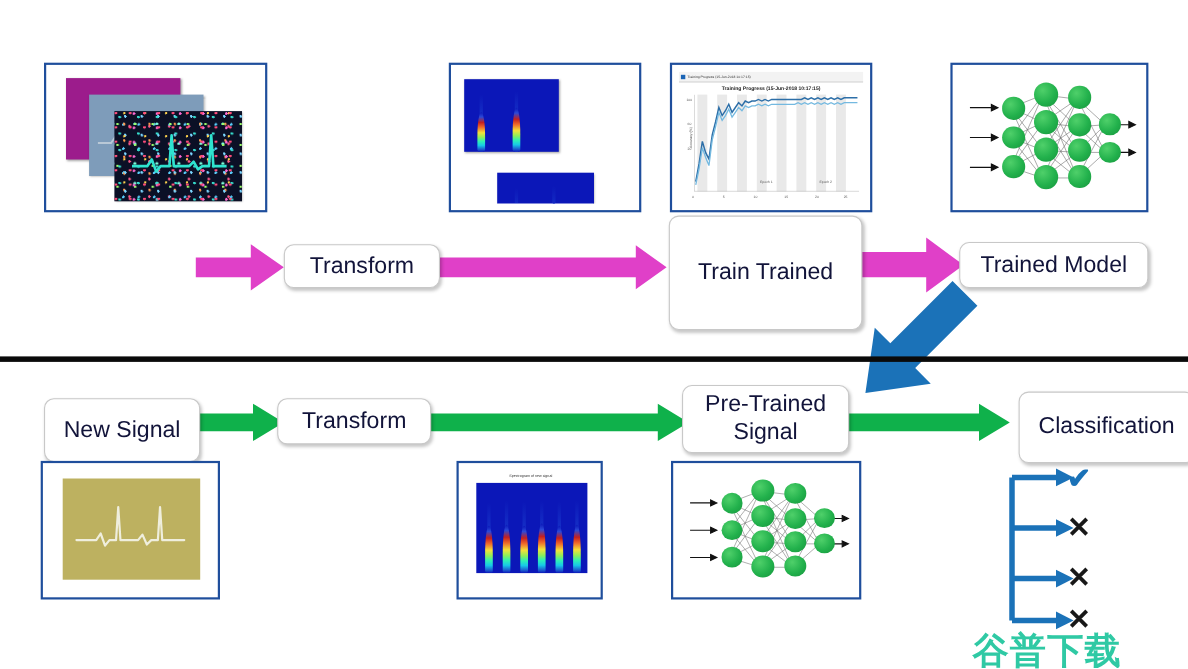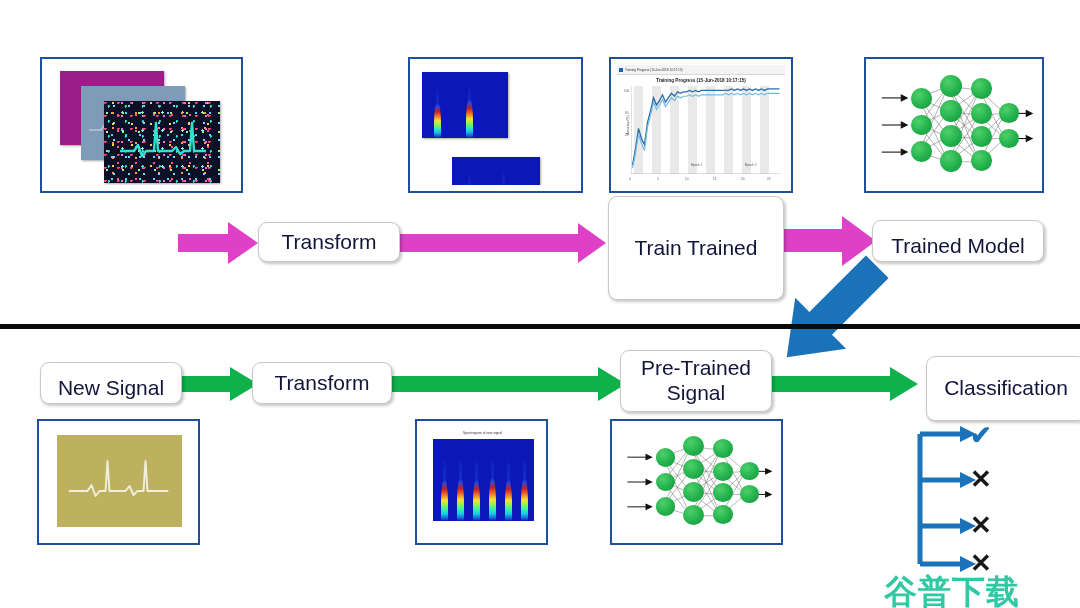--- a/index.html
+++ b/index.html
@@ -371,21 +371,21 @@
 
 
   <div class="labelbox abs" style="left:258px; top:222px; width:142px; height:40px;">
     <span>Transform</span>
   </div>
 
   <div class="labelbox abs" style="left:608px; top:196px; width:176px; height:104px;">
     <span>Train Trained</span>
   </div>
 
-  <div class="labelbox abs" style="left:872px; top:220px; width:172px; height:42px;align-items:flex-end;">
+  <div class="labelbox abs" style="left:872px; top:220px; width:172px; height:42px;">
     <span>Trained Model</span>
   </div>
 
   <div class="abs arrow-wrap" style="left:762px; top:256px;">
     <svg width="140" height="112" viewBox="0 0 140 112">
       <g transform="rotate(135 70 56)">
         <path d="M6 40 L86 40 L86 20 L134 56 L86 92 L86 72 L6 72 Z" fill="#1B72B8"></path>
       </g>
     </svg>
   </div>
@@ -403,21 +403,21 @@
       <path d="M0 10 L210 10 L210 1 L238 18 L210 35 L210 26 L0 26 Z" fill="#0FB14B"></path>
     </svg>
   </div>
 
   <div class="abs arrow-wrap" style="left:770px; top:366px;">
     <svg width="150" height="36" viewBox="0 0 150 36">
       <path d="M0 10 L120 10 L120 1 L148 18 L120 35 L120 26 L0 26 Z" fill="#0FB14B"></path>
     </svg>
   </div>
 
-  <div class="labelbox abs" style="left:40px; top:362px; width:142px; height:42px;align-items:flex-end;">
+  <div class="labelbox abs" style="left:40px; top:362px; width:142px; height:58px;">
     <span>New Signal</span>
   </div>
 
   <div class="labelbox abs" style="left:252px; top:362px; width:140px; height:42px;">
     <span>Transform</span>
   </div>
 
   <div class="labelbox abs" style="left:620px; top:350px; width:152px; height:62px;">
     <span>Pre-Trained
 Signal</span>

